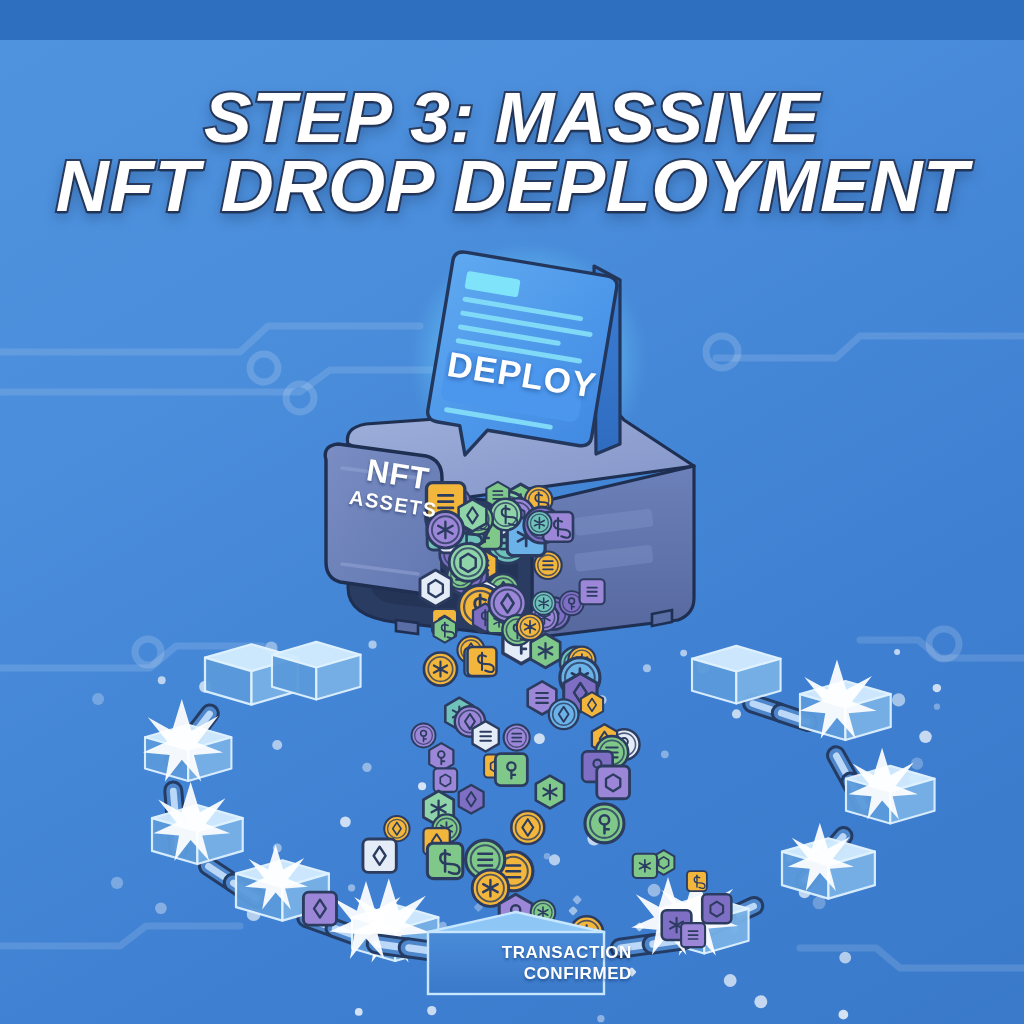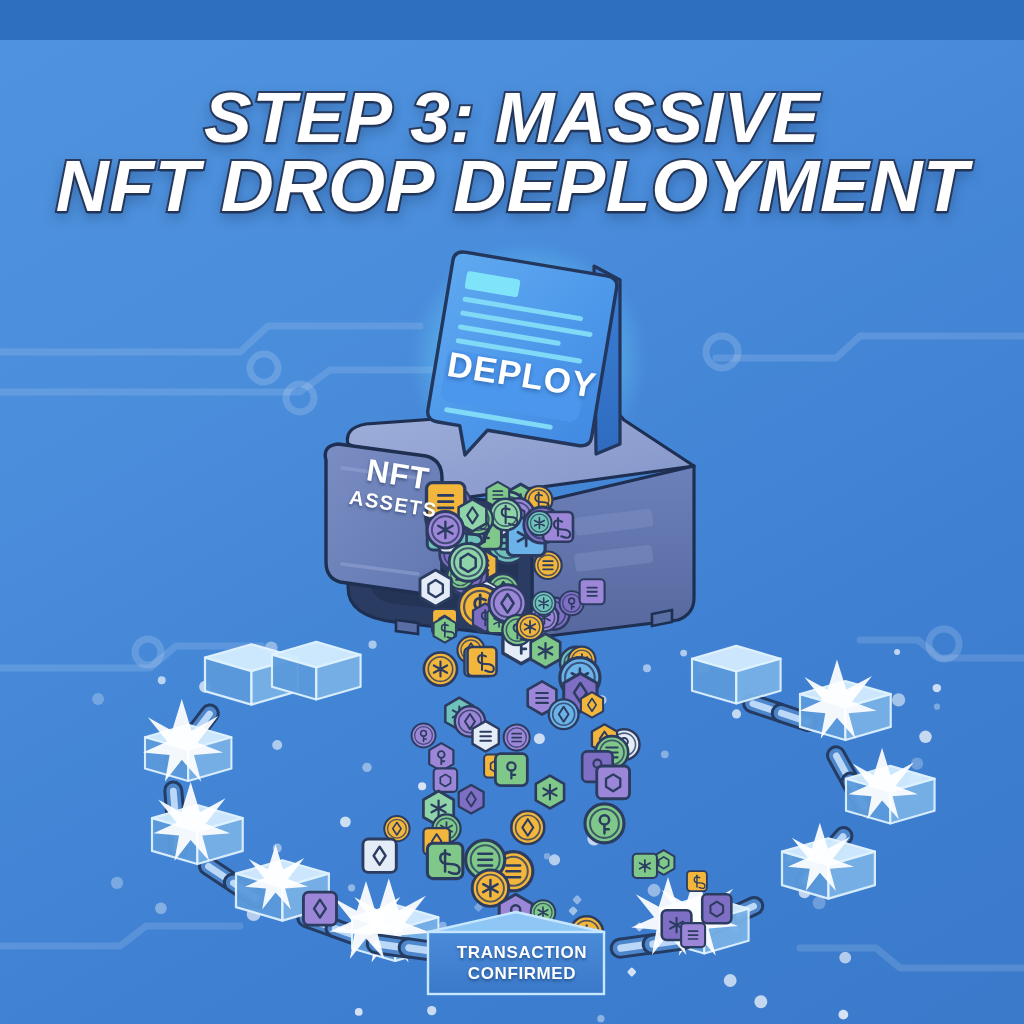--- a/index.html
+++ b/index.html
@@ -54,21 +54,21 @@
   .nft-label .t2{font-size:20px;font-weight:bold;color:#fff;line-height:24px;letter-spacing:1.5px;
     text-shadow:0 2px 3px rgba(20,40,80,.5);margin-top:2px;}
   
   .tokens{position:absolute;inset:0;z-index:21;pointer-events:none;}
   .tokens.behind{z-index:19;}
   
   .chain-layer{position:absolute;inset:0;z-index:15;pointer-events:none;}
   
   .tx{position:absolute;left:416px;top:872px;width:196px;height:92px;z-index:30;}
   .tx-text{
-    position:absolute;left:424px;top:902px;width:196px;text-align:center;z-index:32;
+    position:absolute;left:436px;top:902px;width:196px;text-align:right;z-index:32;
     color:#ffffff;font-weight:bold;font-size:17px;line-height:21px;letter-spacing:.6px;
     text-shadow:0 2px 3px rgba(15,45,95,.55);pointer-events:none;
   }
   .sparkle-layer{position:absolute;inset:0;z-index:14;pointer-events:none;}
 </style>
 </head>
 <body>
 
 <div id="stage">
 

